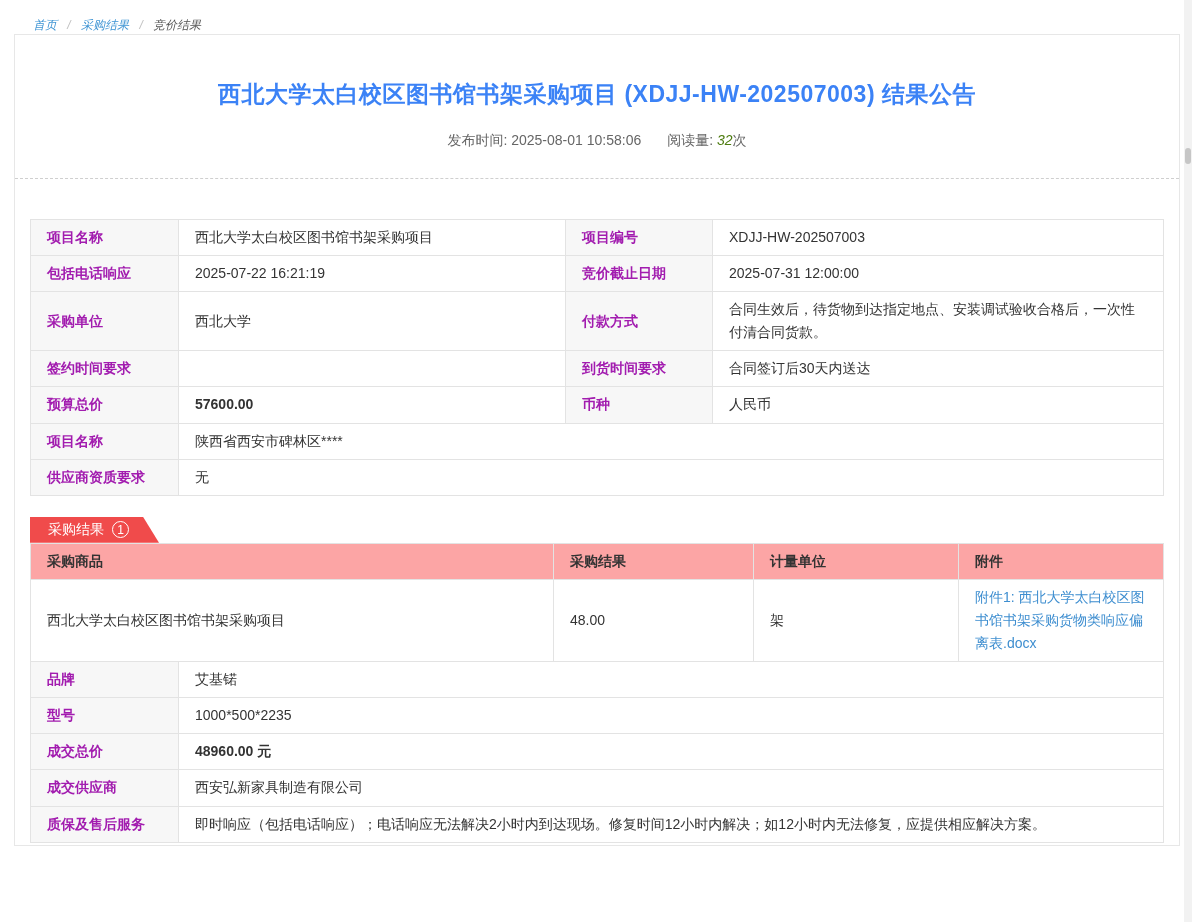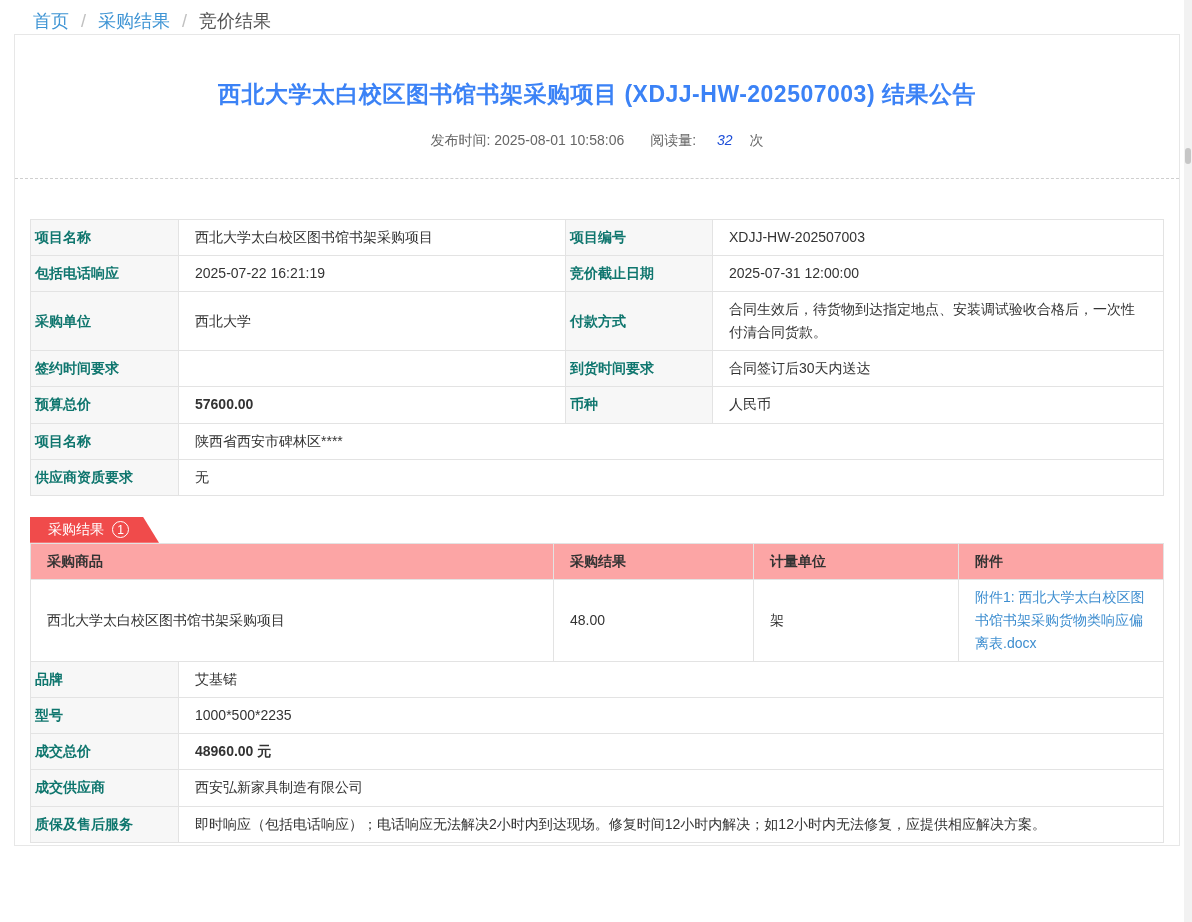--- a/index.html
+++ b/index.html
@@ -1,42 +1,42 @@
 <!DOCTYPE html>
 <html><head>
 <meta charset="utf-8">
 <style>
   * { box-sizing: border-box; margin: 0; padding: 0; }
   html,body { width: 1192px; height: 922px; background: #fff; overflow: hidden;
     font-family: "Liberation Sans", "DejaVu Sans", sans-serif; color: #333; }
 
   
-  .breadcrumb { padding: 9px 0 0 33px; font-size: 18px; height: 24px; }
+  .breadcrumb { padding: 17px 0 0 33px; font-size: 12px; height: 24px; font-style: italic; }
   .breadcrumb a { color: #3e94d4; text-decoration: none; cursor: pointer; }
   .breadcrumb .sep { color: #c0c0c0; margin: 0 7px; }
   .breadcrumb .current { color: #555; }
 
   
   .card { margin: 10px 12px 0 14px; width: 1166px; background: #fff;
     border: 1px solid #e7e7e7; padding: 0 15px 2px 15px; }
 
   .title { text-align: center; font-size: 23px; font-weight: 700; color: #3b82f6;
     margin-top: 44px; letter-spacing: 0.5px; }
 
   .meta { text-align: center; margin-top: 22px; font-size: 14px; color: #666; }
   .meta .gap { display: inline-block; width: 26px; }
-  .meta .views-count { color: #1d4ed8; font-style: italic; margin: 0 17px; }
+  .meta .views-count { color: #4d7c0f; font-style: italic; margin: 0 0; }
 
   .dashed-divider { border-top: 1px dashed #cfcfcf; margin: 28px -15px 0 -15px; }
 
   
   table { width: 100%; border-collapse: collapse; font-size: 14px; table-layout: fixed; }
   td, th { border: 1px solid #e3e3e3; line-height: 1.65; vertical-align: middle;
     word-break: break-all; text-align: left; }
-  td.label { background: #f7f7f7; font-weight: 700; color: #0f766e; padding: 6px 4px; }
+  td.label { background: #f7f7f7; font-weight: 700; color: #a21caf; padding: 6px 16px; }
   td.value { padding: 6px 16px; color: #333; }
   th { padding: 6px 16px; font-weight: 700; background: #fca5a5; }
   .red { color: #e8413e; font-weight: 700; }
 
   .info-table { margin-top: 40px; }
   .info-table col.c-label1 { width: 148px; }
   .info-table col.c-value1 { width: 387px; }
   .info-table col.c-label2 { width: 147px; }
 
   

